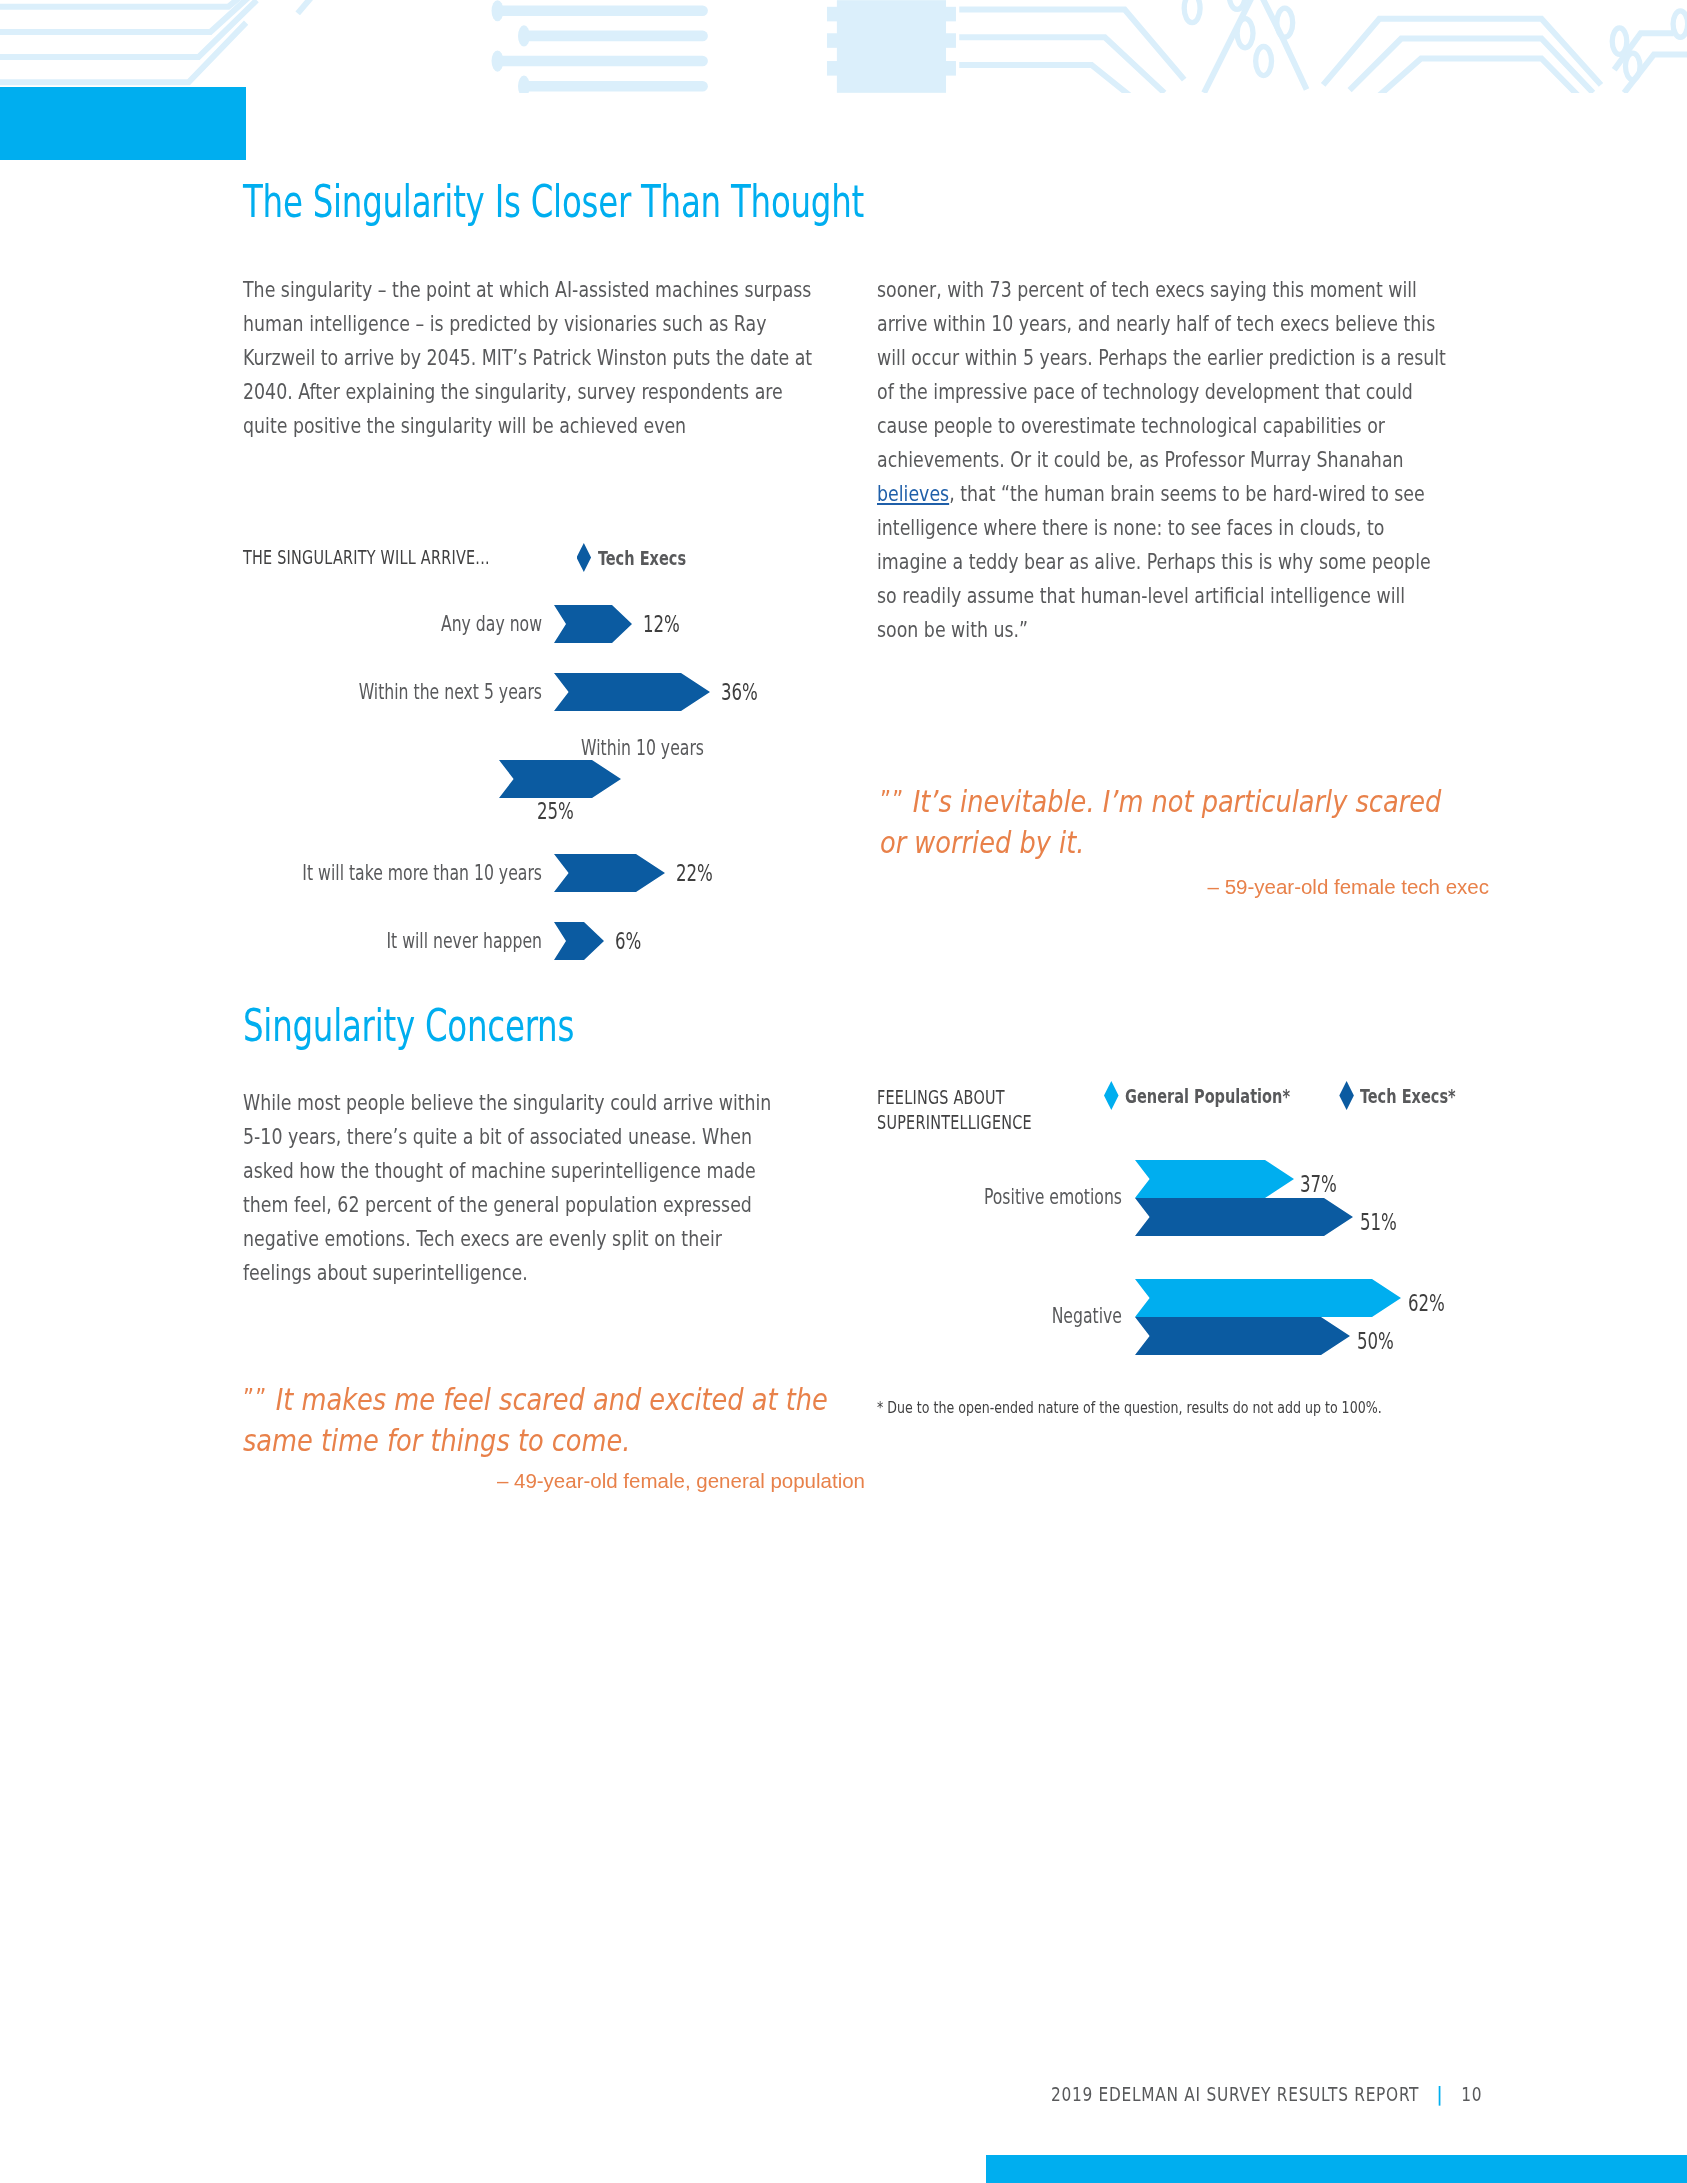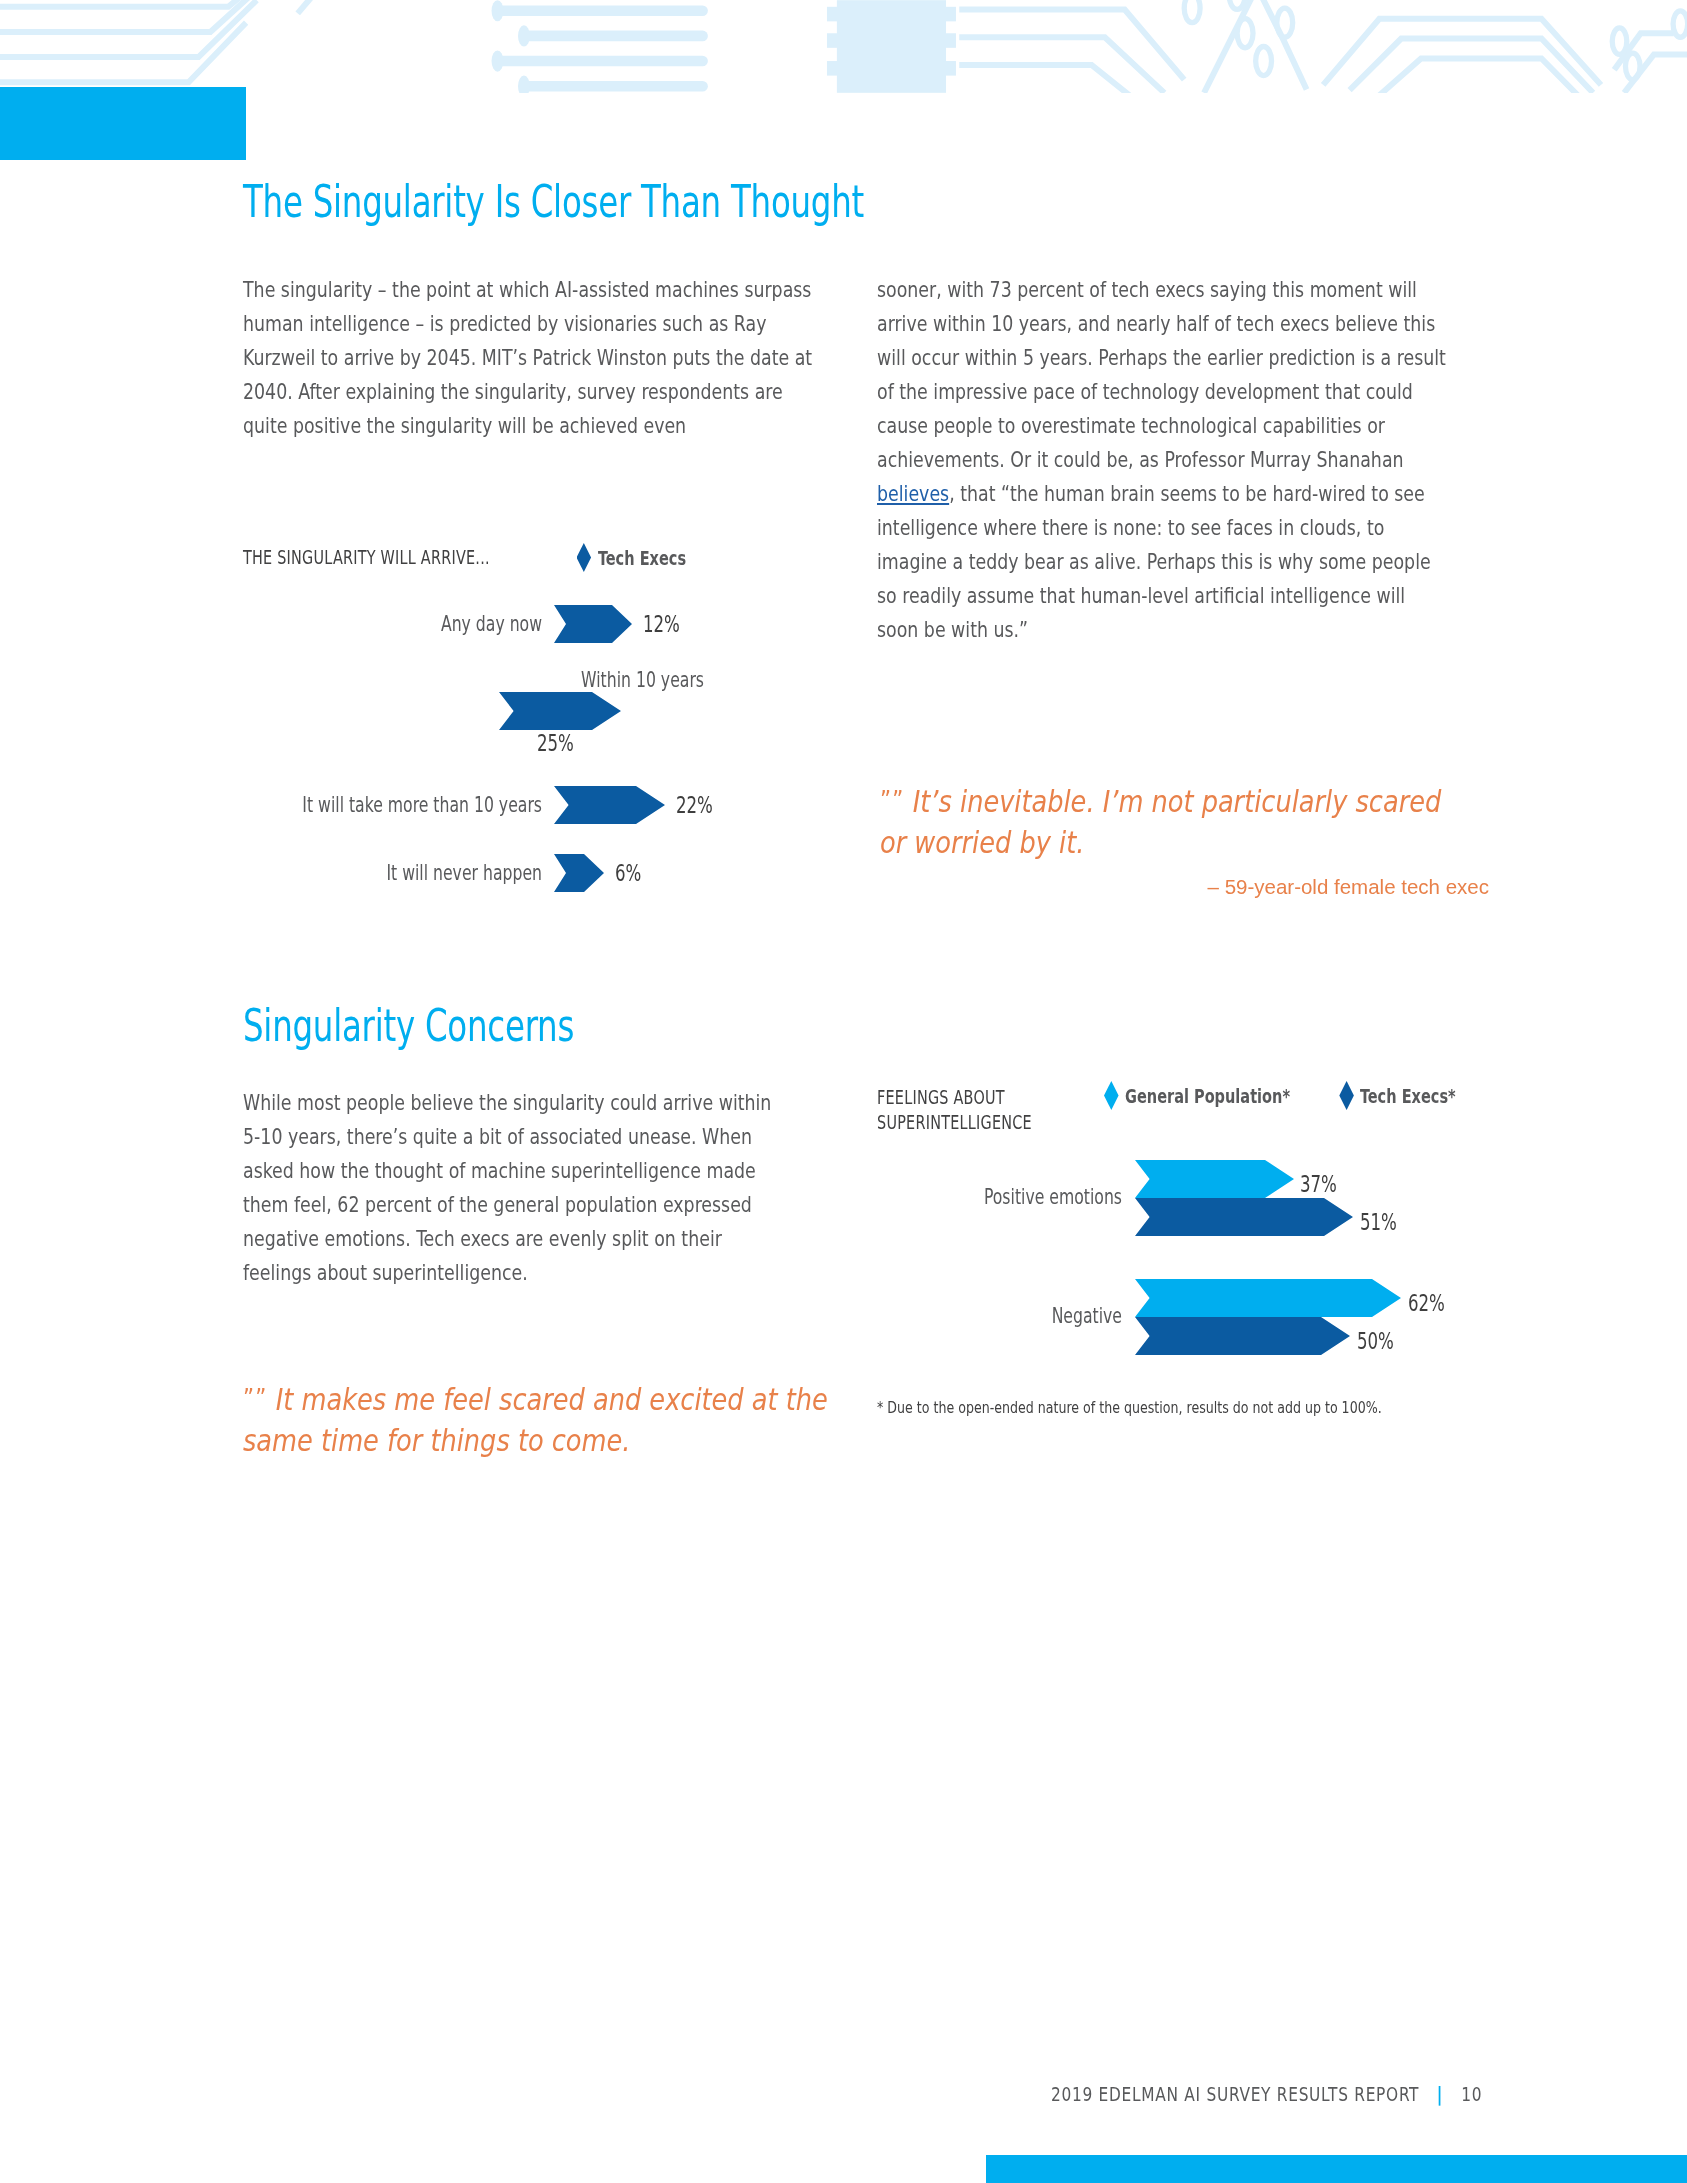--- a/index.html
+++ b/index.html
@@ -171,20 +171,25 @@
         <span class="legend-label">Tech Execs</span>
       </div>
     </div>
 
     <div class="bar-row" style="margin-top:33px;">
       <div class="bar-label" style="width:299px;">Any day now</div>
       <div class="arrow small" style="width:78px;background:#0B5BA1;margin-left:12px;"></div>
       <div class="bar-value" style="margin-left:10.6px;">12%</div>
     </div>
 
+    <div class="bar-row" style="margin-top:30px;">
+      <div class="bar-label" style="width:299px;">Within the next 5 years</div>
+      <div class="arrow" style="width:156px;background:#0B5BA1;margin-left:12px;"></div>
+      <div class="bar-value" style="margin-left:10.6px;">36%</div>
+    </div>
 
     <div class="bar-row" style="margin-top:25px;flex-direction:column;">
       <div class="bar-label" style="width:299px;">Within 10 years</div>
       <div class="arrow" style="width:122px;background:#0B5BA1;margin-left:12px;"></div>
       <div class="bar-value" style="margin-left:10.6px;">25%</div>
     </div>
 
     <div class="bar-row" style="margin-top:30px;">
       <div class="bar-label" style="width:299px;">It will take more than 10 years</div>
       <div class="arrow" style="width:111px;background:#0B5BA1;margin-left:12px;"></div>
@@ -244,20 +249,21 @@
       <div class="bar-value" style="position:absolute;left:531px;top:10.6px;">62%</div>
       <div class="arrow" style="position:absolute;left:258px;top:38px;width:215px;background:#0B5BA1;"></div>
       <div class="bar-value" style="position:absolute;left:480px;top:49px;">50%</div>
     </div>
 
     <div class="footnote" style="margin-top:40px;">* Due to the open-ended nature of the question, results do not add up to 100%.</div>
   </div>
 
   <div style="position:absolute;left:243px;top:1377px;width:622px;">
     <div class="quote"><span class="qmark">””</span> <span>It makes me feel scared and excited at the same time for things to come.</span></div>
+    <div class="attrib" style="margin-top:5.3px;">– 49-year-old female, general population</div>
   </div>
 
   <div style="position:absolute;right:205px;top:2083px;display:flex;gap:16px;">
     <span class="footer-text" style="position:relative;">2019 EDELMAN AI SURVEY RESULTS REPORT</span>
     <span class="footer-text footer-sep" style="position:relative;">|</span>
     <span class="footer-text" style="position:relative;">10</span>
   </div>
 
   <div class="footer-bar"></div>
 </div>

